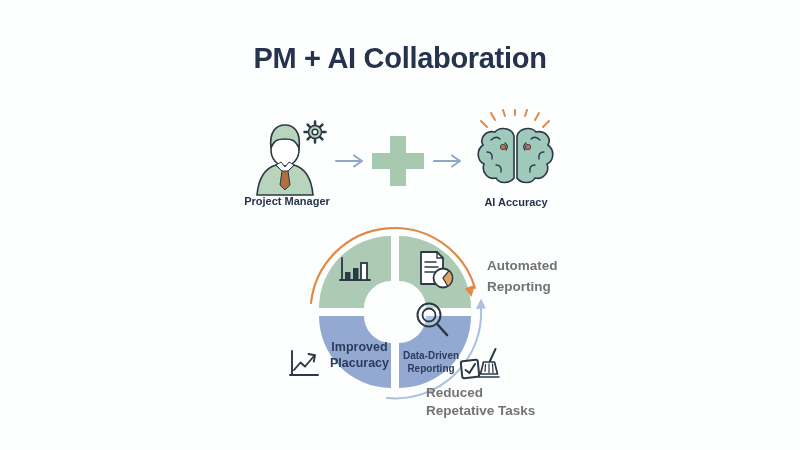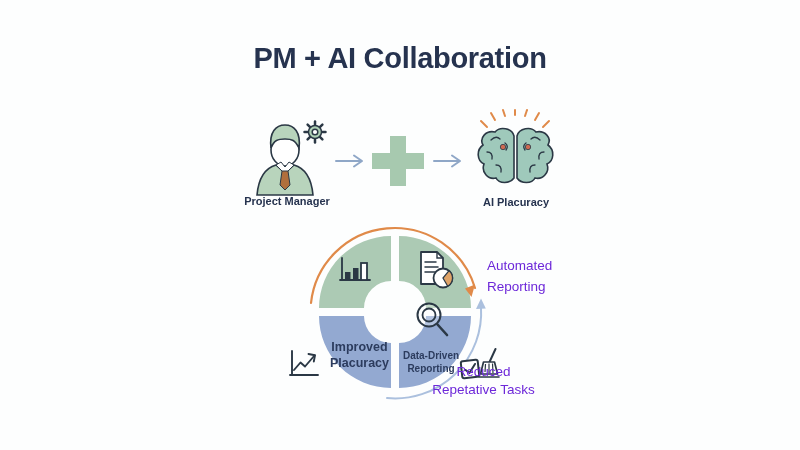--- a/index.html
+++ b/index.html
@@ -12,21 +12,21 @@
     position:absolute;top:42px;left:0;width:800px;margin:0;text-align:center;
     font-size:29px;font-weight:700;letter-spacing:-0.3px;color:var(--navy,#26334f);
   }
   .actor-label{
     position:absolute;text-align:center;font-size:11px;font-weight:700;color:var(--navy,#26334f);
   }
   .wheel-label{
     position:absolute;text-align:center;font-weight:700;color:#2c3c5e;
   }
   .outer-label{
-    position:absolute;font-size:13.5px;font-weight:400;color:#6d28d9;
+    position:absolute;font-size:13.5px;font-weight:700;color:#737373;
   }
   svg{display:block;overflow:visible;}
 </style>
 </head>
 <body>
 
 <div id="canvas">
 
   <h1 class="title">PM + AI Collaboration</h1>
 
@@ -116,21 +116,21 @@
       <path d="M 40 26 C 38 18 26 16 21 22 C 12 20 5 28 9 35 C 2 40 3 51 10 54 C 7 62 14 70 22 68 C 25 74 36 74 40 68 Z" stroke="#2b3845" stroke-width="1.6" fill="#9fc9bb"></path>
       <g fill="none" stroke="#2b3845" stroke-width="1.3" stroke-linecap="round">
         <path d="M 17 30 q 5 -5 9 -1"></path>
           <path d="M 13 42 q 6 0 5 7"></path>
         <path d="M 22 55 q 6 0 5 7"></path>
           <path d="M 31 33 q 4 3 1 7"></path>
       </g>
       <circle cx="29" cy="37" r="2.7" stroke="#2b3845" stroke-width="0.8" fill="#ce6a52"></circle>
     </g>
   </svg>
-  <div class="actor-label" style="left:446px;top:196px;width:140px">AI Placuracy</div>
+  <div class="actor-label" style="left:446px;top:196px;width:140px">AI Accuracy</div>
 
   <svg class="abs" style="left:338px;top:254px" width="36" height="30" viewBox="0 0 36 30">
     <path d="M 4 4 V 26 M 2 26 H 32" fill="none" stroke="#2b3845" stroke-width="1.8" stroke-linecap="round"></path>
     <rect x="7" y="18" width="5.5" height="8" fill="#2b3845"></rect>
     <rect x="15" y="14" width="5.5" height="12" fill="#2b3845"></rect>
     <rect x="23" y="9" width="6" height="17" fill="#ffffff" stroke="#2b3845" stroke-width="1.8"></rect>
   </svg>
 
   <svg class="abs" style="left:416px;top:249px" width="38" height="42" viewBox="0 0 38 42">
     <path d="M 5 3 H 21 L 27 9 V 35 H 5 Z" fill="#ffffff" stroke="#2b3845" stroke-width="1.8" stroke-linejoin="round"></path>
@@ -156,21 +156,21 @@
       <rect x="2.5" y="2.5" width="17" height="17" rx="2" fill="#ffffff" stroke="#2b3845" stroke-width="2"></rect>
       <path d="M 6.5 11.5 L 10 15 L 16.5 6.5" fill="none" stroke="#2b3845" stroke-width="2" stroke-linecap="round" stroke-linejoin="round"></path>
     </g>
   </svg>
   <svg class="abs" style="left:477px;top:347px" width="24" height="36" viewBox="0 0 24 36">
     <path d="M 18.5 2 L 12.5 15" stroke="#2b3845" stroke-width="2" stroke-linecap="round"></path>
     <path d="M 6.5 15 L 17.5 15 L 20.5 27 L 3.5 27 Z" fill="#ffffff" stroke="#2b3845" stroke-width="1.7" stroke-linejoin="round"></path>
     <path d="M 8.5 17 L 8 25 M 12 16.5 L 12 26 M 15.5 16.5 L 16 26" stroke="#2b3845" stroke-width="1.2"></path>
     <path d="M 2 30 H 22" stroke="#2b3845" stroke-width="1.6" stroke-linecap="round"></path>
   </svg>
-  <div class="outer-label" style="left:426px;top:363px;width:115px;line-height:1.35;text-align:center">Reduced Repetative Tasks</div>
+  <div class="outer-label" style="left:426px;top:384px;width:115px;line-height:1.35;">Reduced Repetative Tasks</div>
 
   <svg class="abs" style="left:287px;top:348px" width="34" height="32" viewBox="0 0 34 32">
     <path d="M 5 3 V 27 M 3 27 H 31" fill="none" stroke="#2b3845" stroke-width="1.9" stroke-linecap="round"></path>
     <path d="M 7 22 L 13.5 14.5 L 18 18.5 L 27.5 7.5" fill="none" stroke="#2b3845" stroke-width="1.9" stroke-linecap="round" stroke-linejoin="round"></path>
     <path d="M 21.5 6 L 28 7.2 L 26.8 13.5" fill="none" stroke="#2b3845" stroke-width="1.9" stroke-linecap="round" stroke-linejoin="round"></path>
   </svg>
 
 </div>
 
 </body></html>

